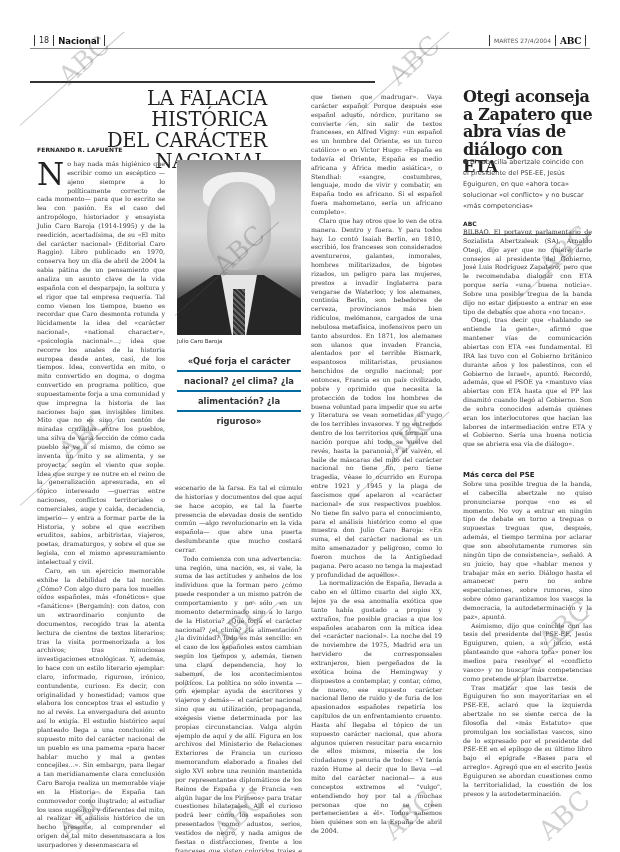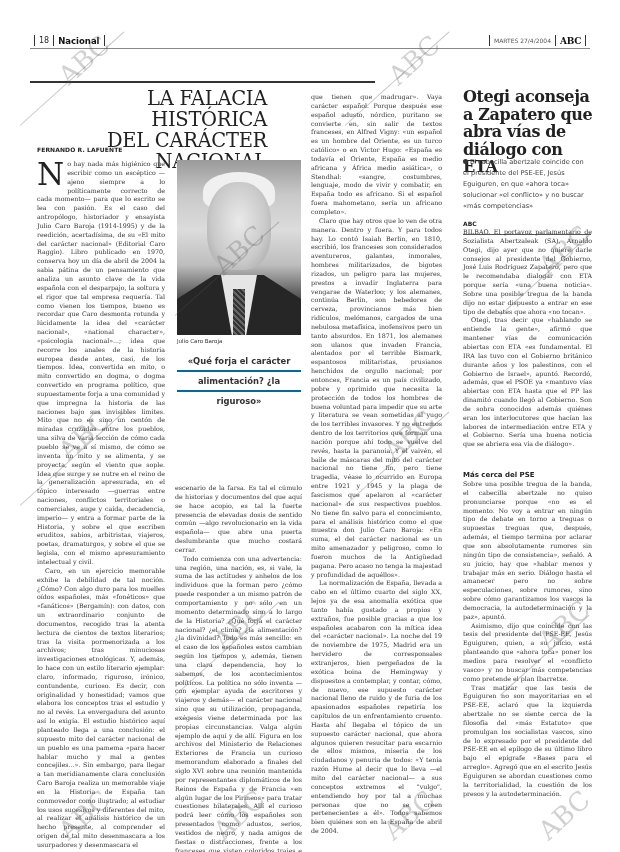--- a/index.html
+++ b/index.html
@@ -81,20 +81,21 @@
   <div class="hair"></div>
   <div class="face"></div>
   <div class="suit"></div>
   <div class="shirt"></div>
   <div class="tie"></div>
 </div>
 <div class="caption">Julio Caro Baroja</div>
 
 <div class="pullquote">
   <div class="line">«Qué forja el carácter</div>
+  <div class="line">nacional? ¿el clima? ¿la</div>
   <div class="line">alimentación? ¿la</div>
   <div class="line" style="border-bottom:none">riguroso»</div>
 </div>
 
 <div class="col col2">
   <p class="noindent">escenario de la farsa. Es tal el cúmulo de historias y documentos del que aquí se hace acopio, es tal la fuerte presencia de elevadas dosis de sentido común —algo revolucionario en la vida española— que abre una puerta deslumbrante que mucho costará cerrar.</p>
   <p>Todo comienza con una advertencia: una región, una nación, es, si vale, la suma de las actitudes y anhelos de los individuos que la forman pero ¿cómo puede responder a un mismo patrón de comportamiento y no sólo en un momento determinado sino a lo largo de la Historia? ¿Qué forja el carácter nacional? ¿el clima? ¿la alimentación? ¿la divinidad? Todo es más sencillo: en el caso de los españoles estos cambian según los tiempos y, además, tienen una clara dependencia, hoy lo sabemos, de los acontecimientos políticos. La política no sólo inventa —con ejemplar ayuda de escritores y viajeros y demás— el carácter nacional sino que su utilización, propaganda, exégesis viene determinada por las propias circunstancias. Valga algún ejemplo de aquí y de allí. Figura en los archivos del Ministerio de Relaciones Exteriores de Francia un curioso memorandum elaborado a finales del siglo XVI sobre una reunión mantenida por representantes diplomáticos de los Reinos de España y de Francia «en algún lugar de los Pirineos» para tratar cuestiones bilaterales. Allí el curioso podrá leer cómo los españoles son presentados como adustos, serios, vestidos de negro, y nada amigos de fiestas o distracciones, frente a los franceses que visten coloridos trajes e invitan a sus interlocutores a una opípara cena, amenizada con laúdes y zanfoñas, de la que los españoles se excusan «por</p>
 </div>
 
 <div class="col col3">

